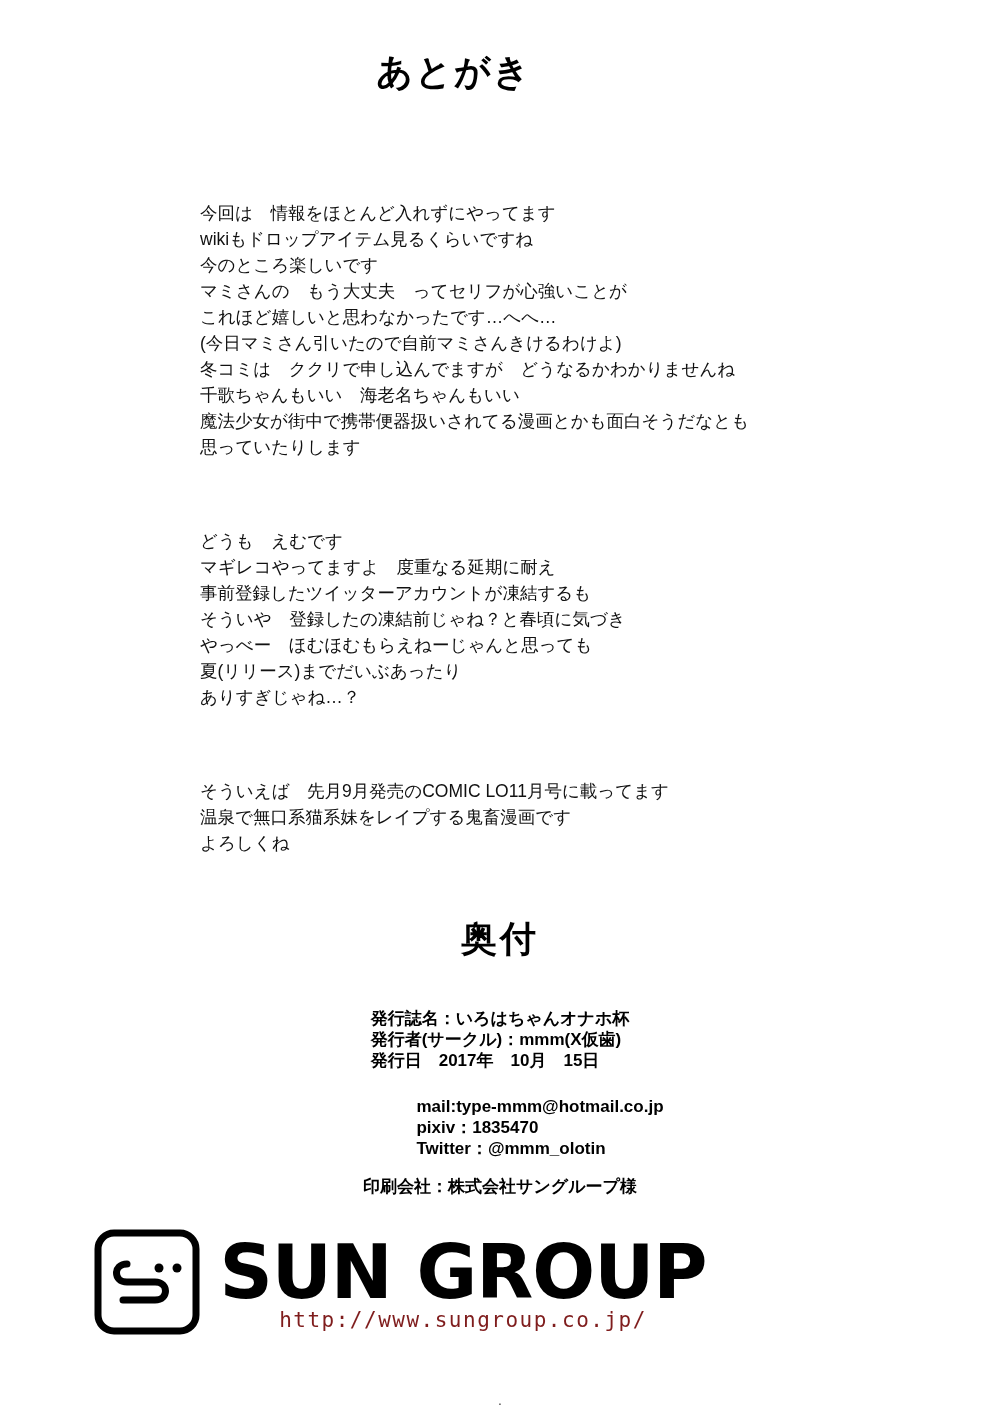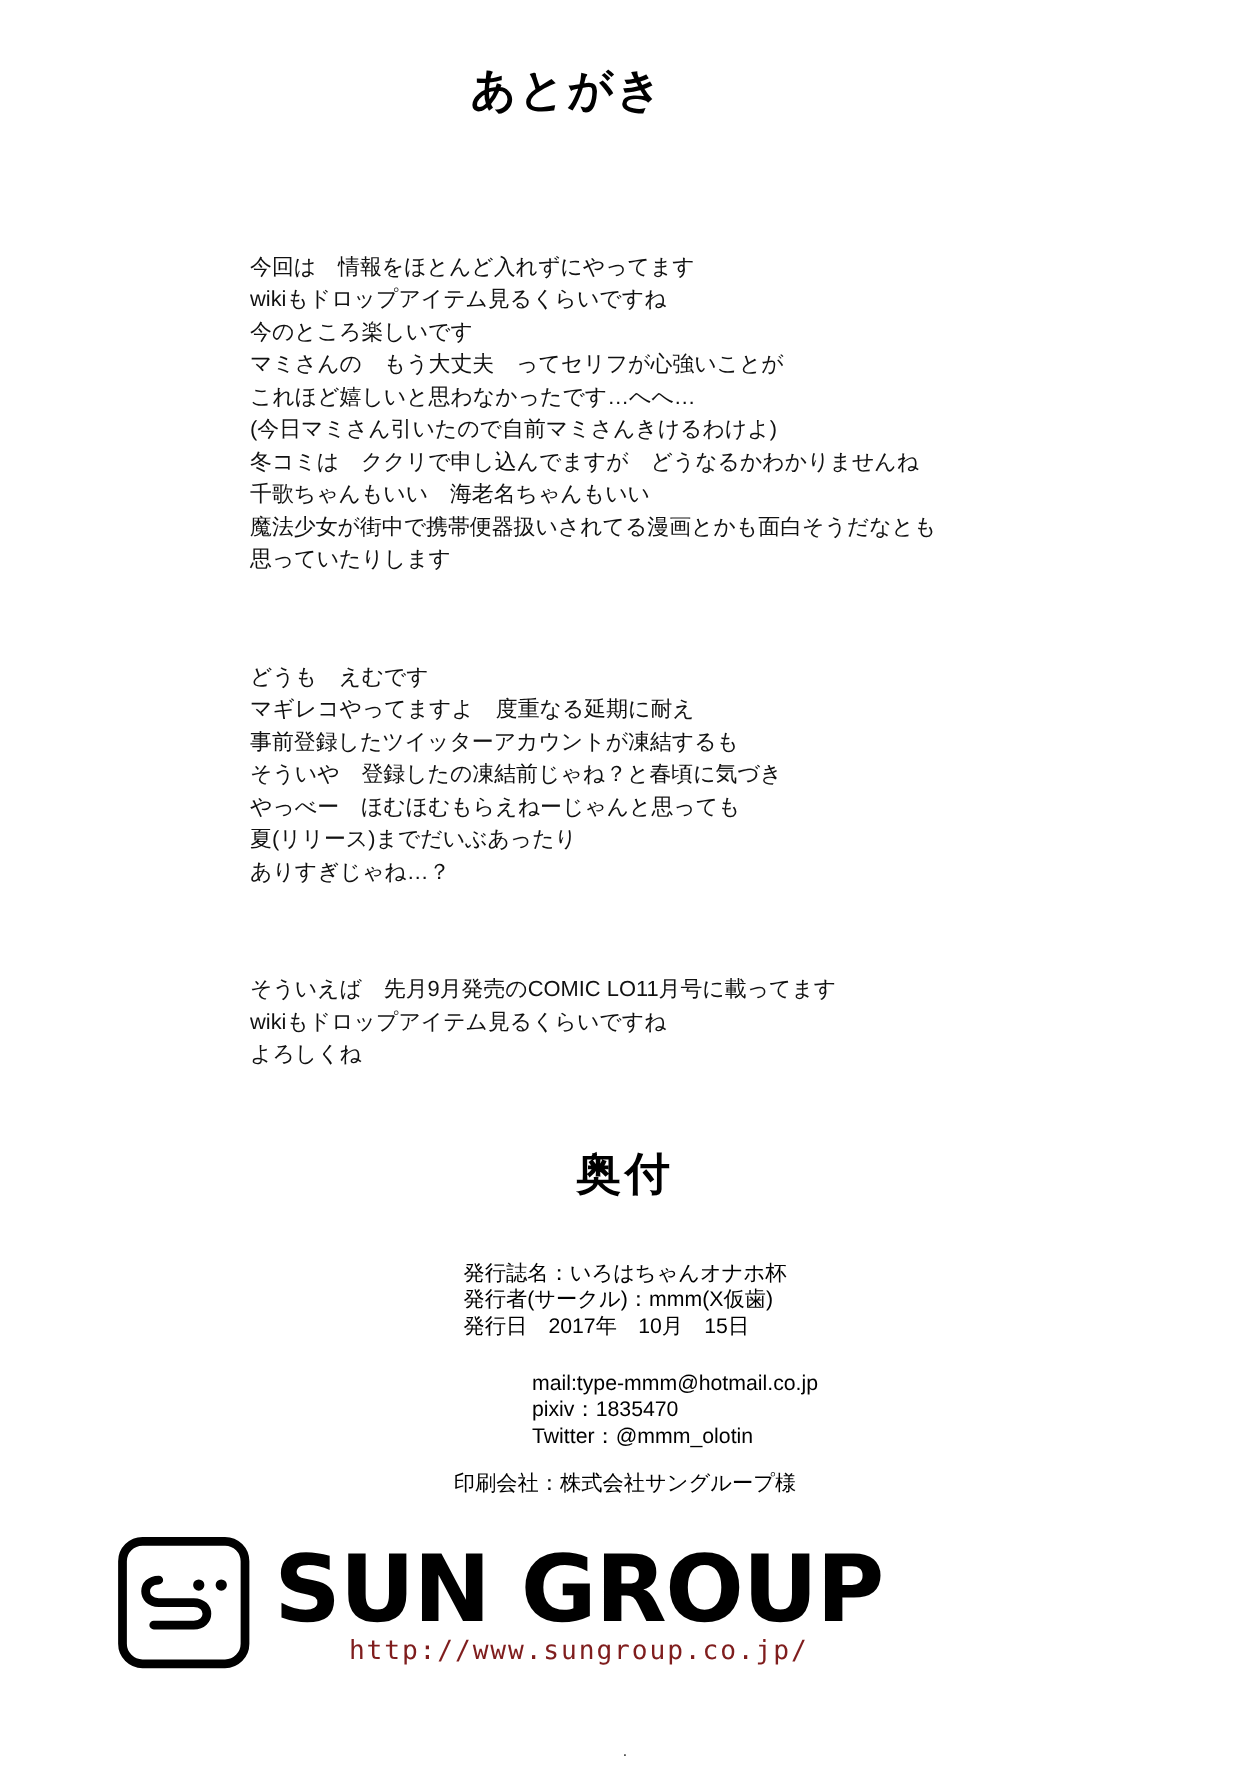--- a/index.html
+++ b/index.html
@@ -58,21 +58,21 @@
     letter-spacing: 3px;
     color: #000000;
   }
 
   .colophon-block {
     position: absolute;
     left: 0;
     width: 1000px;
     text-align: center;
     font-size: 17px;
-    font-weight: normal;
+    font-weight: bold;
     line-height: 21px;
     color: #000000;
   }
   .colophon-pub  { top: 1008px; }
   .colophon-contact { top: 1096px; padding-left: 40px; }
   .colophon-printer { top: 1176px; }
   .colophon-block .line { white-space: pre-wrap; }
 
   
   .inline-left {
@@ -145,21 +145,21 @@
 魔法少女が街中で携帯便器扱いされてる漫画とかも面白そうだなとも
 思っていたりします</p>
     <p class="para">どうも　えむです
 マギレコやってますよ　度重なる延期に耐え
 事前登録したツイッターアカウントが凍結するも
 そういや　登録したの凍結前じゃね？と春頃に気づき
 やっべー　ほむほむもらえねーじゃんと思っても
 夏(リリース)までだいぶあったり
 ありすぎじゃね…？</p>
     <p class="para">そういえば　先月9月発売のCOMIC LO11月号に載ってます
-wikiもドロップアイテム見るくらいですね
+温泉で無口系猫系妹をレイプする鬼畜漫画です
 よろしくね</p>
   </div>
 
   <div class="colophon-title">奥付</div>
 
   <div class="colophon-block colophon-pub">
     <div class="inline-left">
       <div class="line">発行誌名：いろはちゃんオナホ杯</div>
       <div class="line">発行者(サークル)：mmm(X仮歯)</div>
       <div class="line">発行日　2017年　10月　15日</div>

